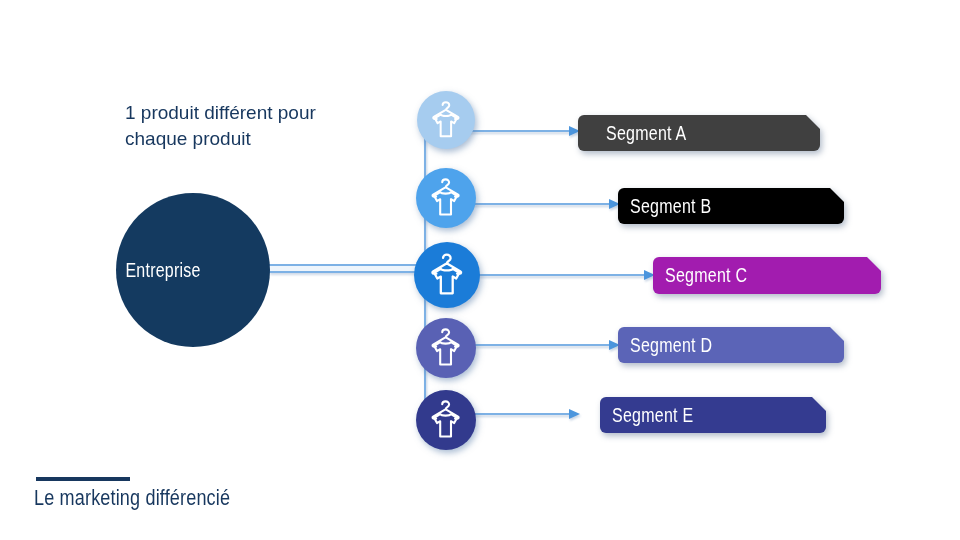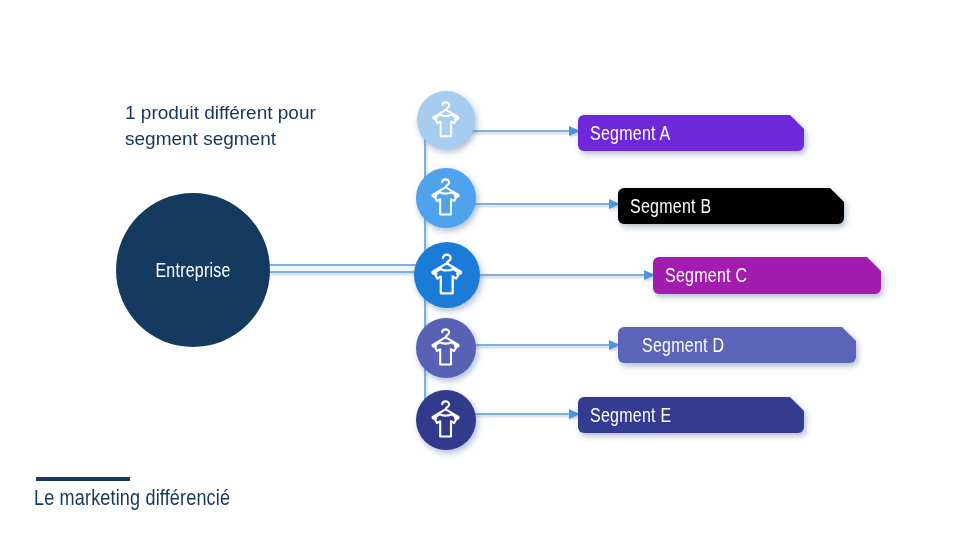--- a/index.html
+++ b/index.html
@@ -9,21 +9,21 @@
   }
   
   .heading{
     position:absolute;left:125px;top:100px;width:260px;
     font-size:19px;line-height:26px;color:var(--heading-text);
   }
   
   .entreprise{
     position:absolute;left:116px;top:193px;width:154px;height:154px;border-radius:50%;
     background:var(--entreprise-circle);
-    display:flex;align-items:center;justify-content:center;z-index:3;
+    display:flex;align-items:center;z-index:3;
   }
   .entreprise .lbl{
     color:#fff;font-size:20px;letter-spacing:.3px;
     display:inline-block;transform:scaleX(.8);transform-origin:center;
   }
   
   .vline{
     position:absolute;left:424px;top:120px;width:2.2px;height:300px;
     background:var(--connector);z-index:1;
     filter:drop-shadow(1.5px 2px 1px rgba(120,150,190,.45));
@@ -67,37 +67,37 @@
     clip-path:polygon(0 0, calc(100% - 14px) 0, 100% 14px, 100% 100%, 0 100%);
     display:flex;align-items:center;
   }
   .box .lbl{
     color:#fff;font-size:20px;letter-spacing:.3px;padding-left:15px;
     display:inline-block;transform:scaleX(.8);transform-origin:left center;white-space:nowrap;
   }
   .bw-a{left:578px;top:115px;} .bw-a .box{width:226px;height:36px;}
   .bw-b{left:618px;top:188px;} .bw-b .box{width:226px;height:36px;}
   .bw-c{left:653px;top:257px;} .bw-c .box{width:228px;height:37px;}
-  .bw-d{left:618px;top:327px;} .bw-d .box{width:226px;height:36px;padding-left:12px;}
-  .bw-e{left:578px;top:397px;} .bw-e .box{width:226px;height:36px;}
+  .bw-d{left:618px;top:327px;} .bw-d .box{width:226px;height:36px;}
+  .bw-e{left:600px;top:397px;} .bw-e .box{width:226px;height:36px;}
   
   .footer-bar{position:absolute;left:36px;top:477px;width:94px;height:4px;background:var(--footer-accent);}
   .footer-text{
     position:absolute;left:34px;top:485px;font-size:22px;color:var(--heading-text);
     transform:scaleX(.82);transform-origin:left center;white-space:nowrap;letter-spacing:.2px;
   }
 </style>
 </head>
 <body>
 
 <div class="slide">
 
   <div class="heading">
     <span style="display:block;">1 produit différent pour</span>
-    <span style="display:block;">segment segment</span>
+    <span style="display:block;">chaque produit</span>
   </div>
 
   <div class="dline"></div>
   <div class="vline"></div>
   <div class="arrow arrow-a"></div>
   <div class="arrow arrow-b"></div>
   <div class="arrow arrow-c"></div>
   <div class="arrow arrow-d"></div>
   <div class="arrow arrow-e"></div>
 
@@ -135,21 +135,21 @@
   </div>
   <div class="icon-circle ic-5" style="background: rgb(50, 58, 141);">
     <svg viewBox="0 0 64 64" fill="none" stroke="#ffffff" stroke-width="3.1" stroke-linecap="round" stroke-linejoin="round">
       <path d="M32 17 c0 -3.4 5.2 -3.6 5.2 -7.3 C37.2 6.9 34.9 5 32 5 c-2.8 0 -5 1.8 -5 4.3"></path>
       <path d="M30.5 17.5 L13.5 27.5 c-1.6 1 -0.8 3 1 3 l3.5 0 M33.5 17.5 L50.5 27.5 c1.6 1 0.8 3 -1 3 l-3.5 0"></path>
       <path d="M24 24 c2 2.8 14 2.8 16 0 l9 5.3 -4.3 7.8 -4.7 -2.7 L40 57 L24 57 L24 34.4 l-4.7 2.7 -4.3 -7.8 z"></path>
     </svg>
   </div>
 
   <div class="box-wrap bw-a">
-    <div class="box" style="background: #6d28d9;">
+    <div class="box" style="background: #404040; padding-left: 16px;">
       <span class="lbl">Segment A</span>
     </div>
   </div>
   <div class="box-wrap bw-b">
     <div class="box" style="background: #000000;">
       <span class="lbl">Segment B</span>
     </div>
   </div>
   <div class="box-wrap bw-c">
     <div class="box" style="background: #a21caf;">

